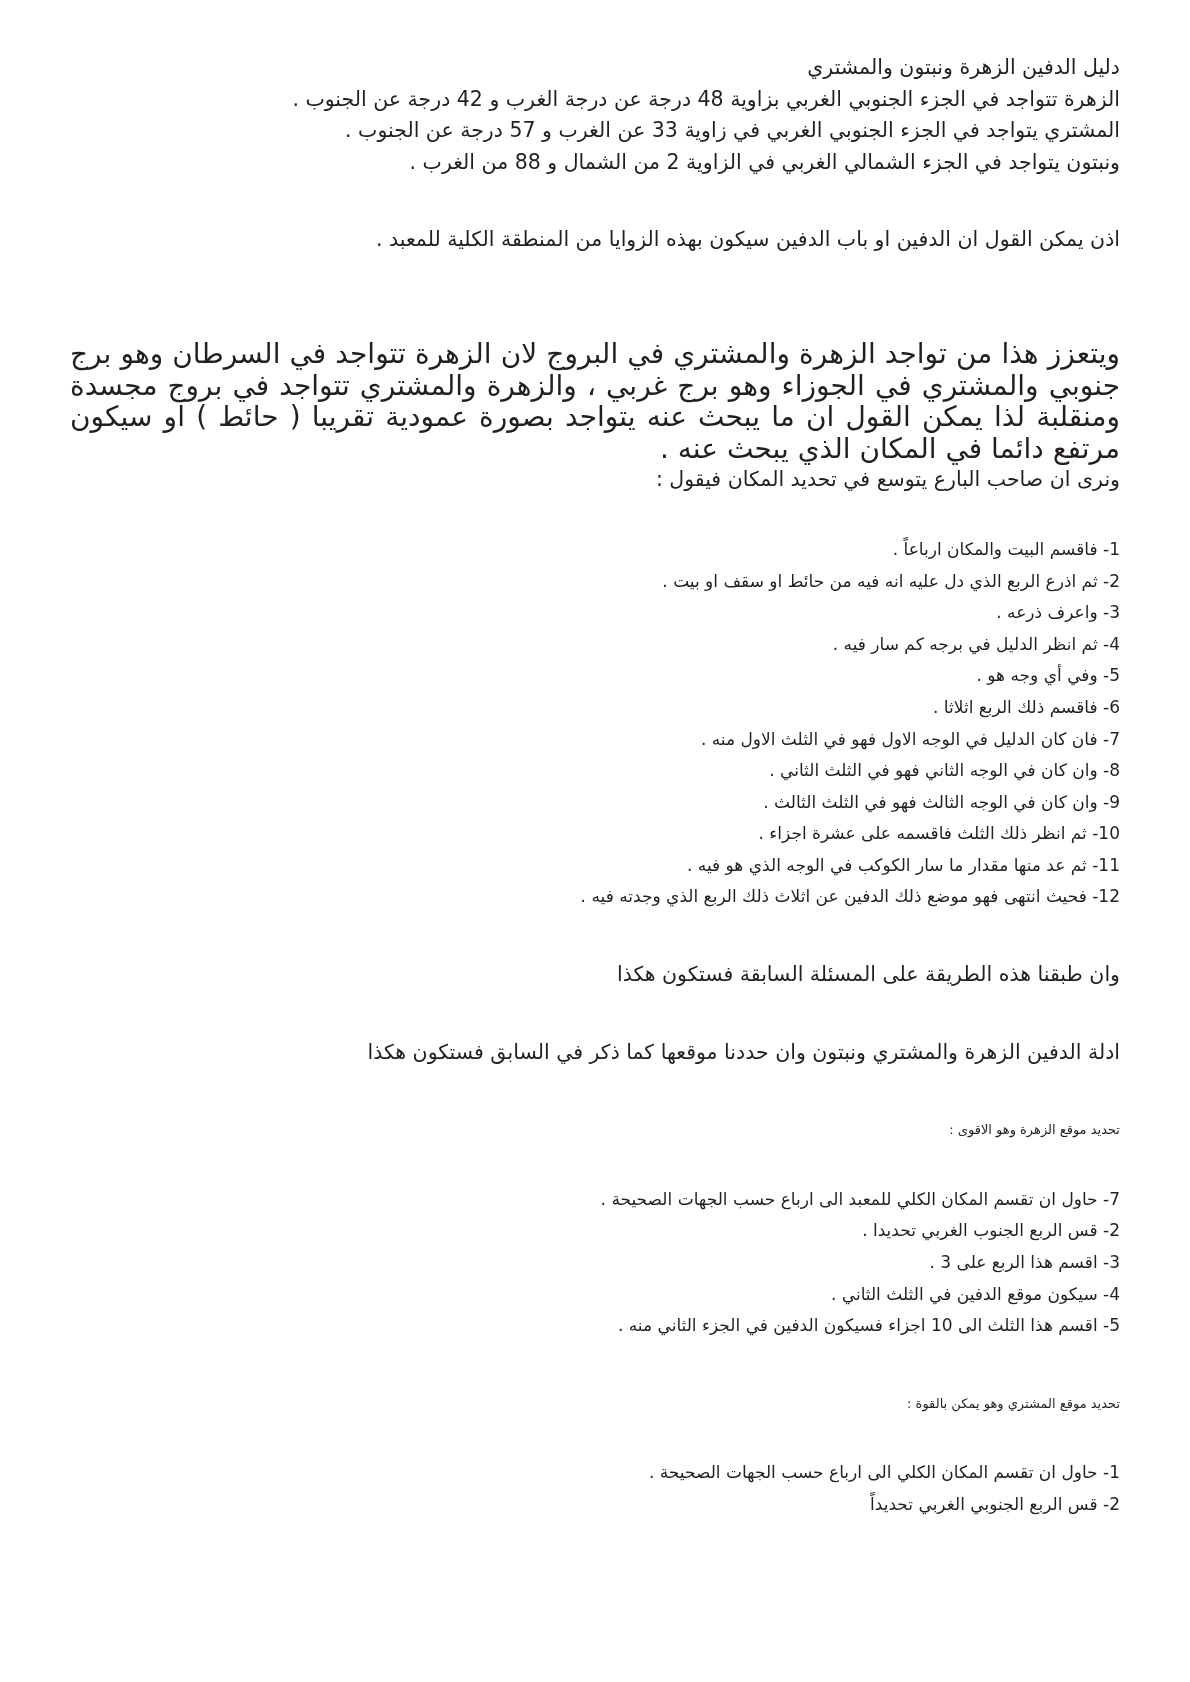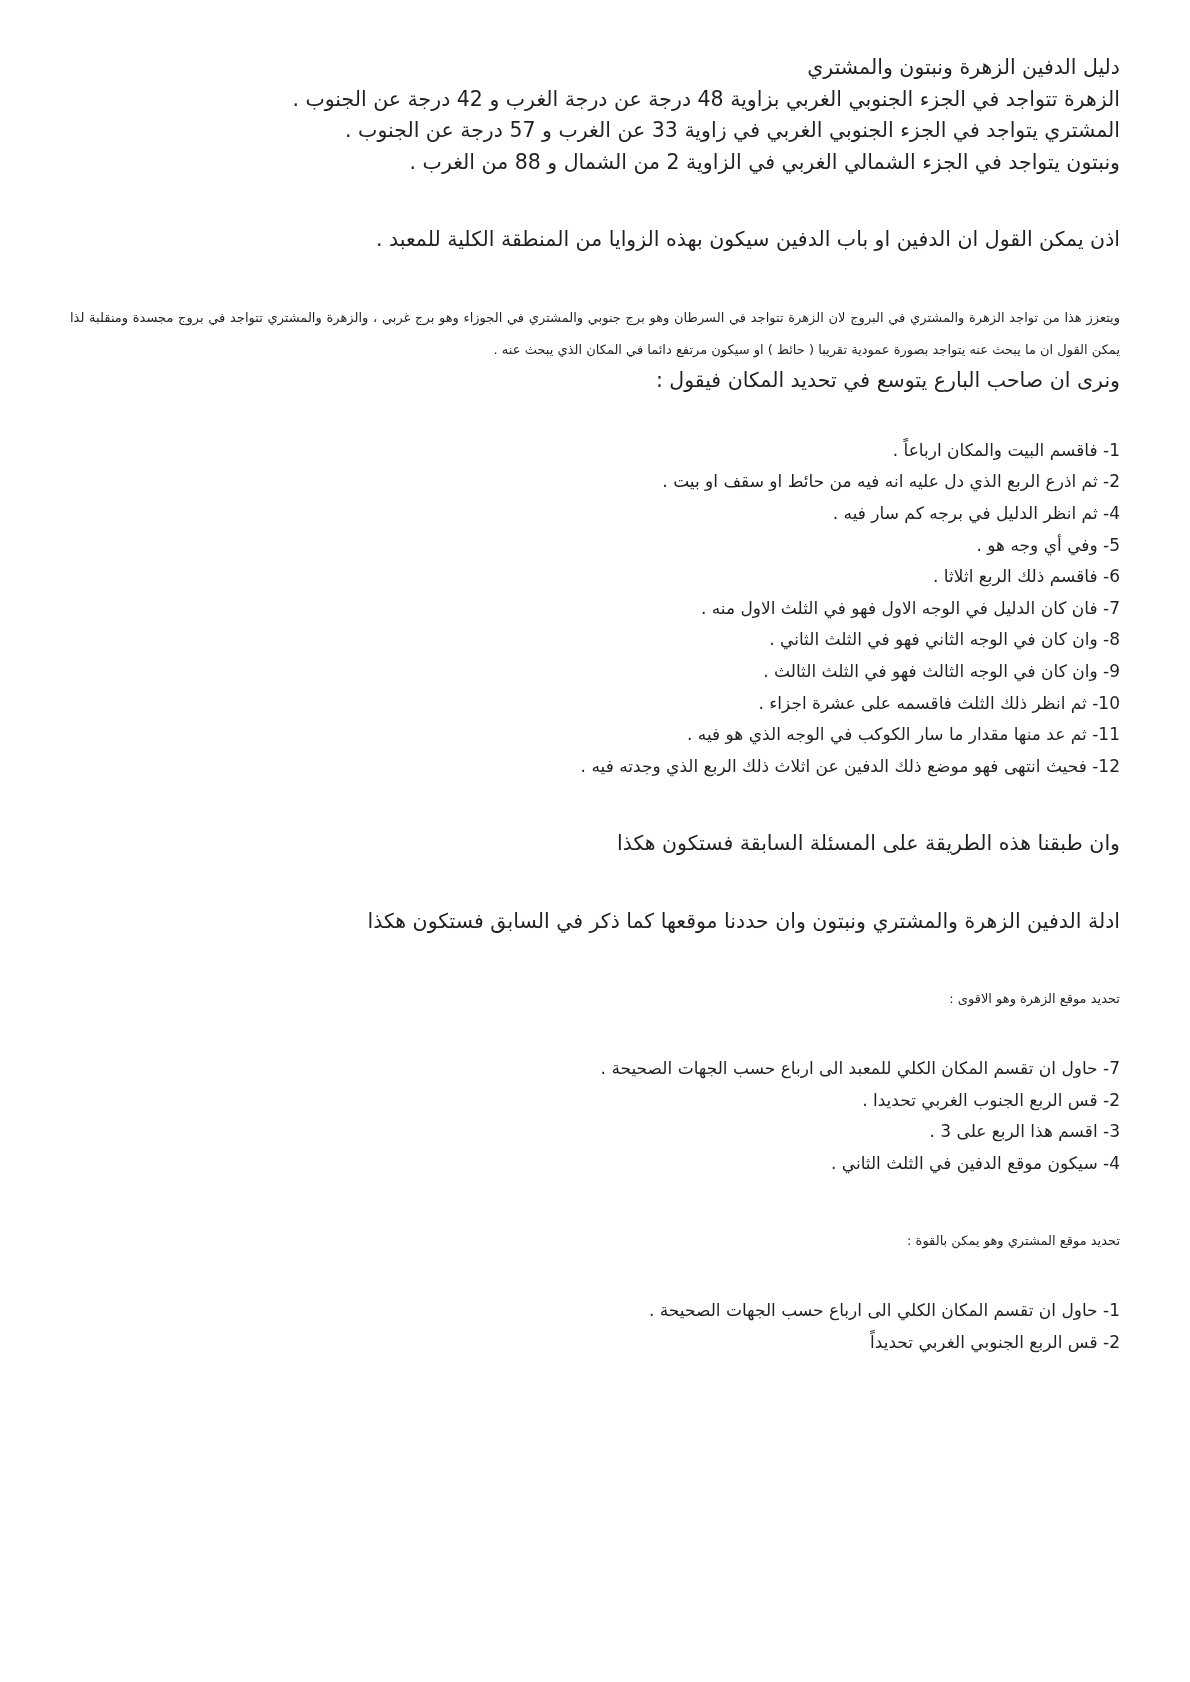--- a/index.html
+++ b/index.html
@@ -34,22 +34,23 @@
     direction: rtl;
     text-align: right;
     white-space: nowrap;
     font-size: 20.5px;
     line-height: 31.6px;
   }
   .para-just {
     direction: rtl;
     text-align: justify;
     text-align-last: right;
-    font-size: 13px;
+    font-size: 28px;
     line-height: 31.6px;
+    margin-top: 36px;
   }
   .gap-lg { height: 38px; }
   .gap-xl { height: 46px; }
   .list {
     margin: 0;
     padding: 0;
     list-style: none;
   }
   .list li {
     direction: rtl;
@@ -85,20 +86,21 @@
 
     <div class="para-just">ويتعزز هذا من تواجد الزهرة والمشتري في البروج لان الزهرة تتواجد في السرطان وهو برج جنوبي والمشتري في الجوزاء وهو برج غربي ، والزهرة والمشتري تتواجد في بروج مجسدة ومنقلبة لذا يمكن القول ان ما يبحث عنه يتواجد بصورة عمودية تقريبا ( حائط ) او سيكون مرتفع دائما في المكان الذي يبحث عنه .</div>
 
     <div class="line">ونرى ان صاحب البارع يتوسع في تحديد المكان فيقول :</div>
 
     <div class="gap-lg"></div>
 
     <ul class="list">
       <li>1- فاقسم البيت والمكان ارباعاً .</li>
       <li>2- ثم اذرع الربع الذي دل عليه انه فيه من حائط او سقف او بيت .</li>
+      <li>3- واعرف ذرعه .</li>
       <li>4- ثم انظر الدليل في برجه كم سار فيه .</li>
       <li>5- وفي أي وجه هو .</li>
       <li>6- فاقسم ذلك الربع اثلاثا .</li>
       <li>7- فان كان الدليل في الوجه الاول فهو في الثلث الاول منه .</li>
       <li>8- وان كان في الوجه الثاني فهو في الثلث الثاني .</li>
       <li>9- وان كان في الوجه الثالث فهو في الثلث الثالث .</li>
       <li>10- ثم انظر ذلك الثلث فاقسمه على عشرة اجزاء .</li>
       <li>11- ثم عد منها مقدار ما سار الكوكب في الوجه الذي هو فيه .</li>
       <li>12- فحيث انتهى فهو موضع ذلك الدفين عن اثلاث ذلك الربع الذي وجدته فيه .</li>
     </ul>
@@ -115,20 +117,21 @@
 
     <div class="hdr">تحديد موقع الزهرة وهو الاقوى :</div>
 
     <div class="gap-lg"></div>
 
     <ul class="list">
       <li>7- حاول ان تقسم المكان الكلي للمعبد الى ارباع حسب الجهات الصحيحة .</li>
       <li>2- قس الربع الجنوب الغربي تحديدا .</li>
       <li>3- اقسم هذا الربع على 3 .</li>
       <li>4- سيكون موقع الدفين في الثلث الثاني .</li>
+      <li>5- اقسم هذا الثلث الى 10 اجزاء فسيكون الدفين في الجزء الثاني منه .</li>
     </ul>
 
     <div class="gap-xl"></div>
 
     <div class="hdr">تحديد موقع المشتري وهو يمكن بالقوة :</div>
 
     <div class="gap-lg"></div>
 
     <ul class="list">
       <li>1- حاول ان تقسم المكان الكلي الى ارباع حسب الجهات الصحيحة .</li>

